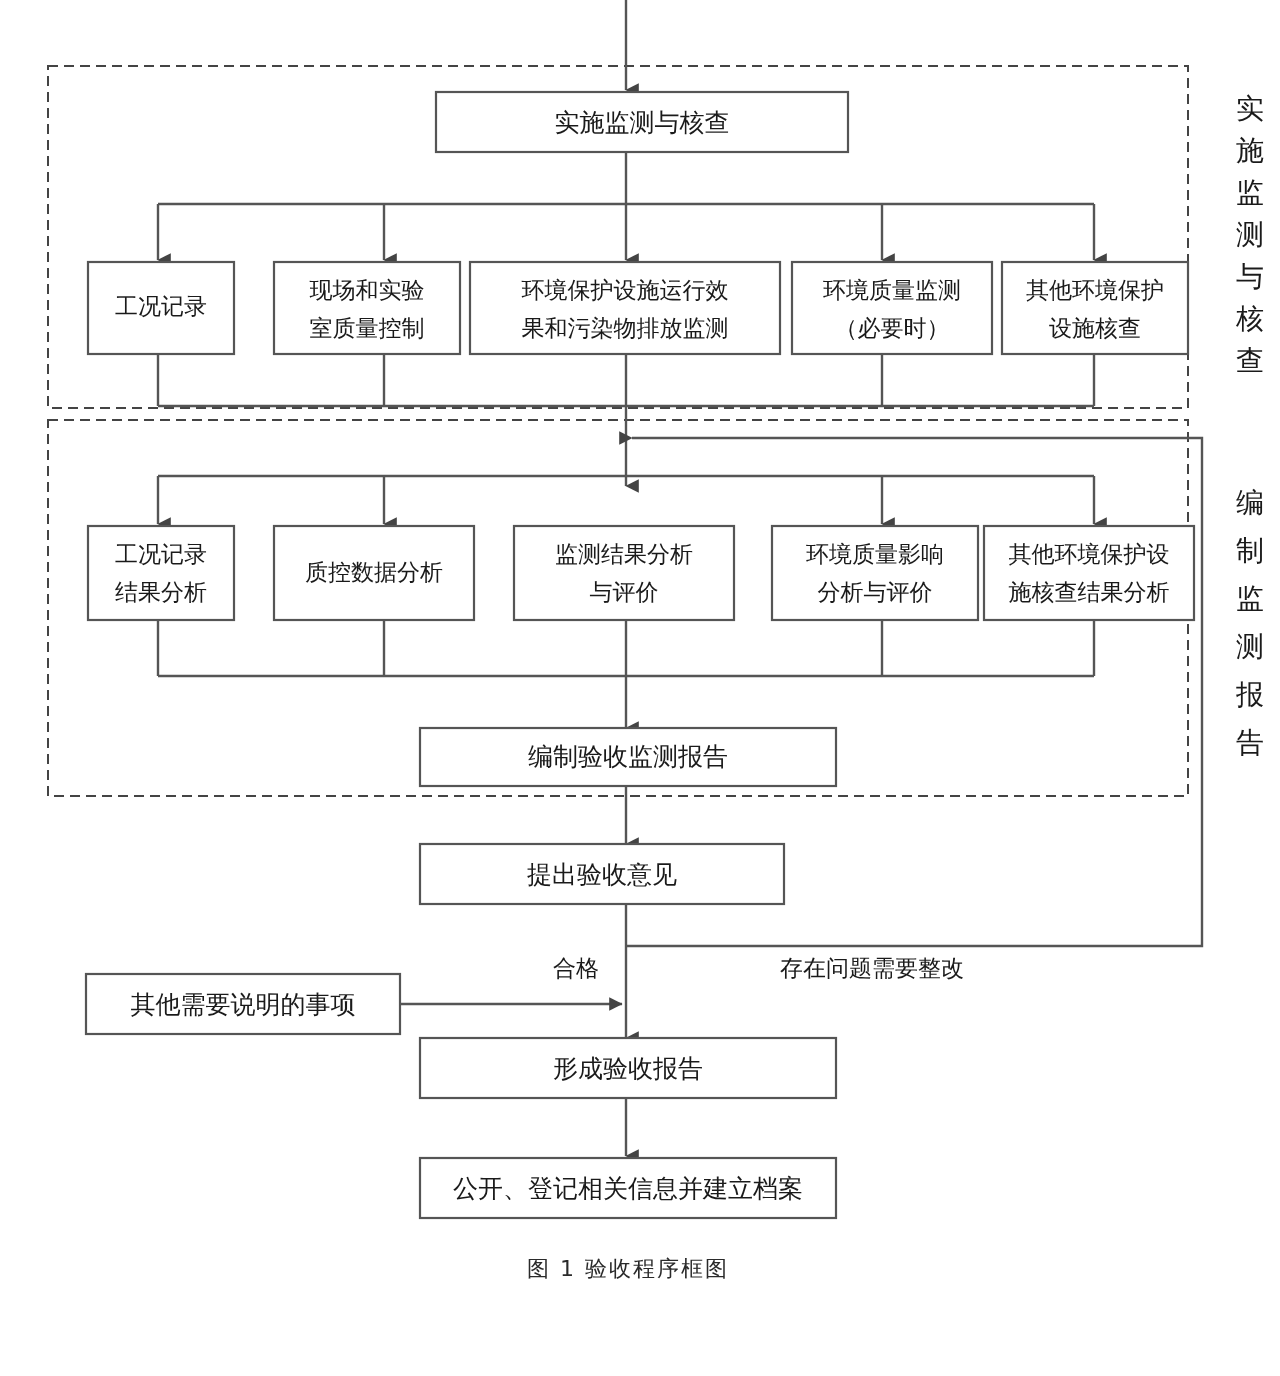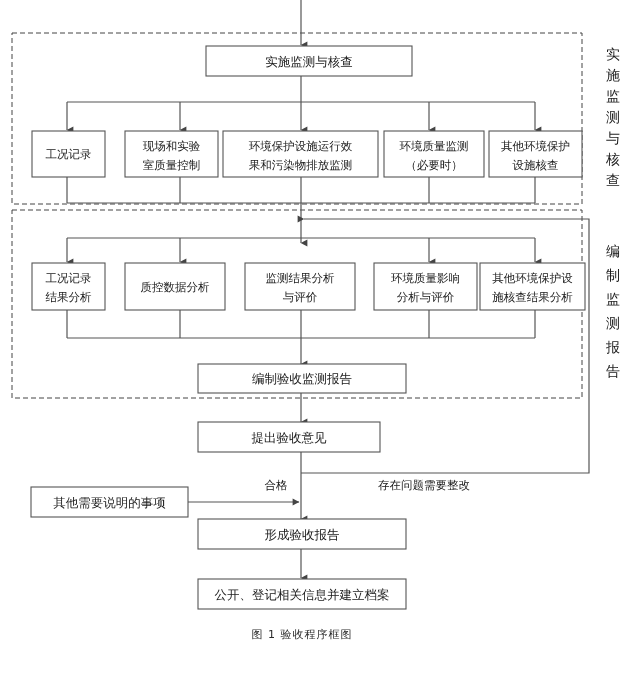--- a/index.html
+++ b/index.html
@@ -10,21 +10,21 @@
   body {
     width: 640px;
     height: 688px;
     font-family: "DejaVu Sans", "Liberation Sans", sans-serif;
     color: #1a1a1a;
     position: relative;
     overflow: hidden;
   }
   #flow-root {
     position: absolute;
-    left: 4px;
+    left: 16px;
     top: 0;
     width: 524px;
     height: 688px;
     border-radius: 31px;
   }
   svg#flow-svg {
     display: block;
     width: 640px;
     height: 688px;
   }

